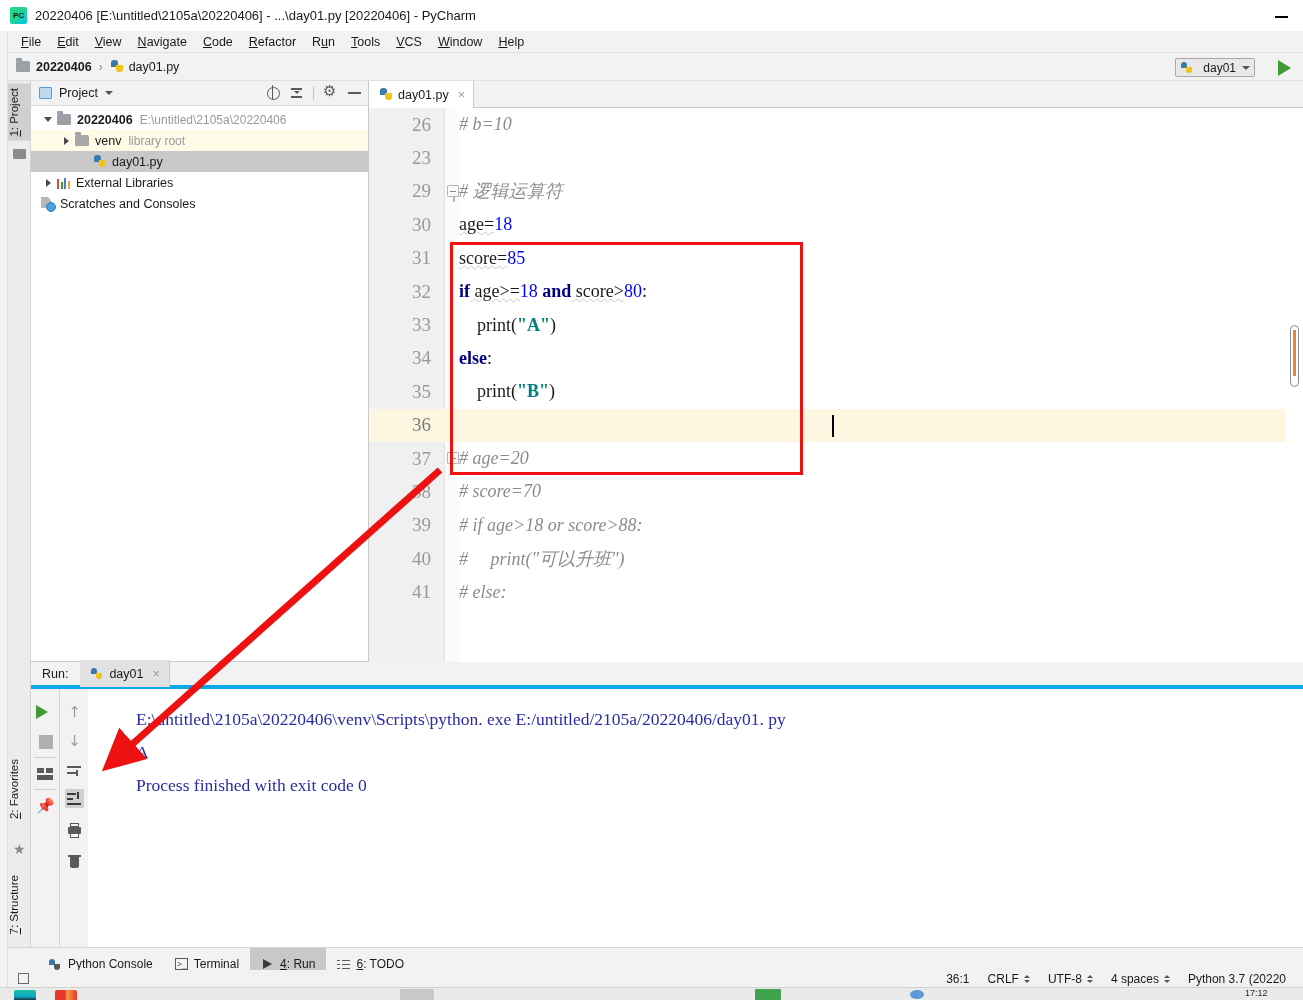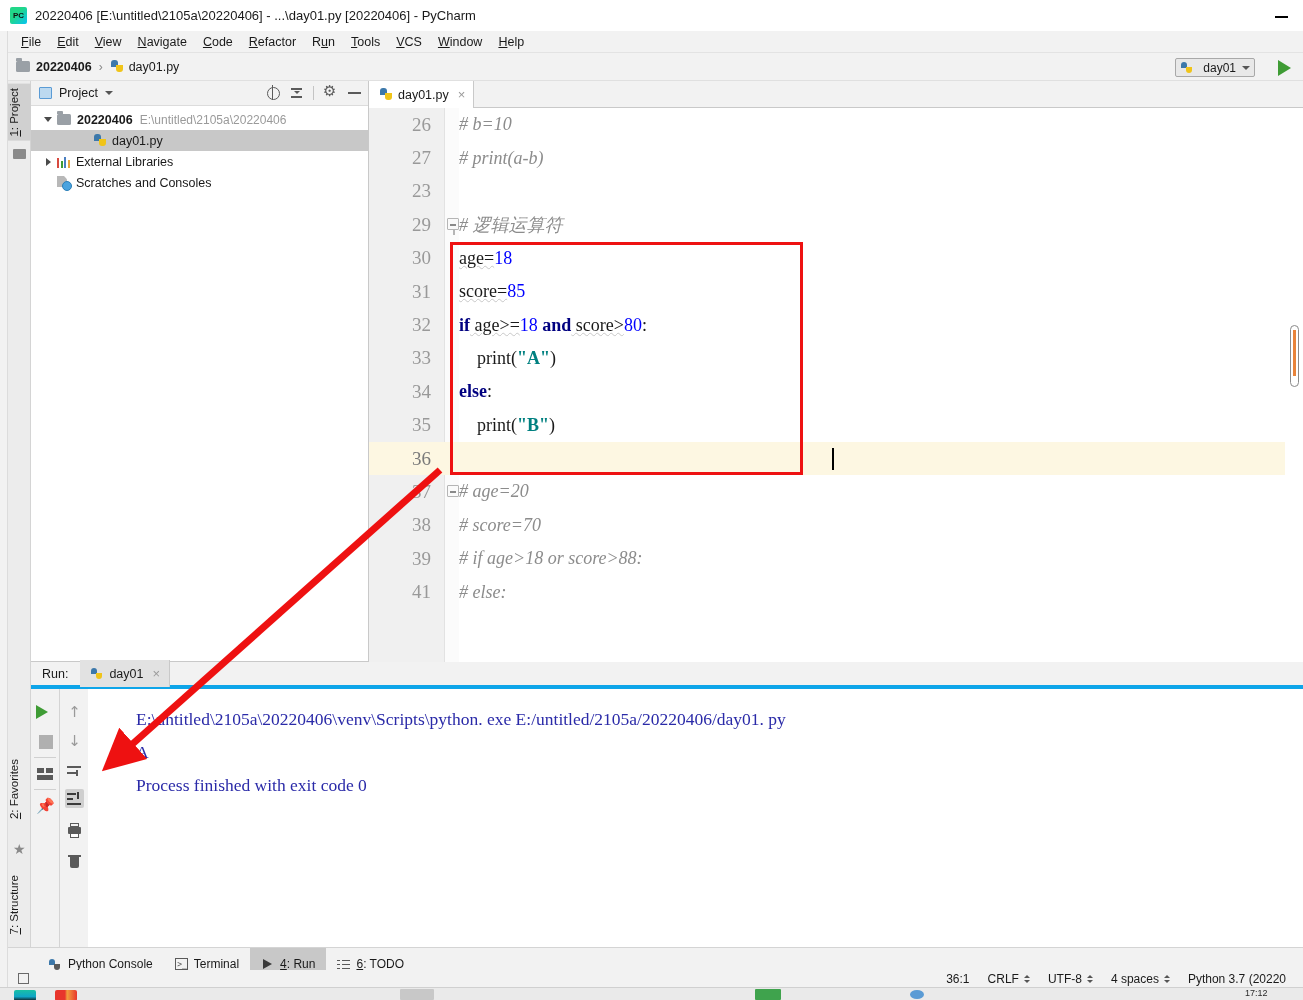--- a/index.html
+++ b/index.html
@@ -432,37 +432,45 @@
 
     <div class="tree">
       <div class="tnode">
         <span class="tw">
             <i class="arrow-d"></i>
           </span>
         <span class="folder-ico"></span>
         <span class="tlabel-b">20220406</span>
         <span class="tpath">E:\untitled\2105a\20220406</span>
       </div>
+      <div class="tnode hl-yellow" style="padding-left:26px;">
+        <span class="tw">
+            <i class="arrow-r"></i>
+          </span>
+        <span class="folder-ico" style="background:#a8a8a8;"></span>
+        <span>venv</span>
+        <span class="tsub">library root</span>
+      </div>
       <div class="tnode hl-gray" style="padding-left:62px;">
         <span class="py-ico"></span>
         <span>day01.py</span>
       </div>
       <div class="tnode">
         <span class="tw">
             <i class="arrow-r"></i>
           </span>
         <span class="lib-ico">
           <i style="height:10px;background:#d84a3f;"></i>
           <i style="height:7px;background:#3f9c35;"></i>
           <i style="height:11px;background:#4a7fc1;"></i>
           <i style="height:8px;background:#e8a33d;"></i>
         </span>
         <span>External Libraries</span>
       </div>
-      <div class="tnode" style="padding-left:26px;">
+      <div class="tnode" style="padding-left:10px;">
         <span class="scratch-ico"></span>
         <span>Scratches and Consoles</span>
       </div>
     </div>
   </div>
 
   <div class="editor-area">
     <div class="tabstrip">
       <div class="etab">
         <span class="py-ico"></span>
@@ -475,24 +483,20 @@
       <div class="gutter"></div>
       <div class="fold-col"></div>
 
       <div class="lines">
 
         <div class="cline">
           <span class="lnum">26</span>
           <span class="ctext comment"># b=10</span>
         </div>
 
-        <div class="cline">
-          <span class="lnum">27</span>
-          <span class="ctext comment"># print(a-b)</span>
-        </div>
 
         <div class="cline">
           <span class="lnum">23</span>
           <span class="ctext"></span>
         </div>
 
         <div class="cline">
           <span class="lnum">29</span>
           <span class="fold-marker tail" style="top:10px;"></span>
           <span class="ctext comment"># 逻辑运算符</span>
@@ -543,20 +547,24 @@
         <div class="cline">
           <span class="lnum">38</span>
           <span class="ctext comment"># score=70</span>
         </div>
 
         <div class="cline">
           <span class="lnum">39</span>
           <span class="ctext comment"># if age&gt;18 or score&gt;88:</span>
         </div>
 
+        <div class="cline">
+          <span class="lnum">40</span>
+          <span class="ctext comment">#     print("可以升班")</span>
+        </div>
 
         <div class="cline">
           <span class="lnum">41</span>
           <span class="ctext comment"># else:</span>
         </div>
 
       </div>
 
       <div class="scroll-marks">
         <div class="sb-thumb">

